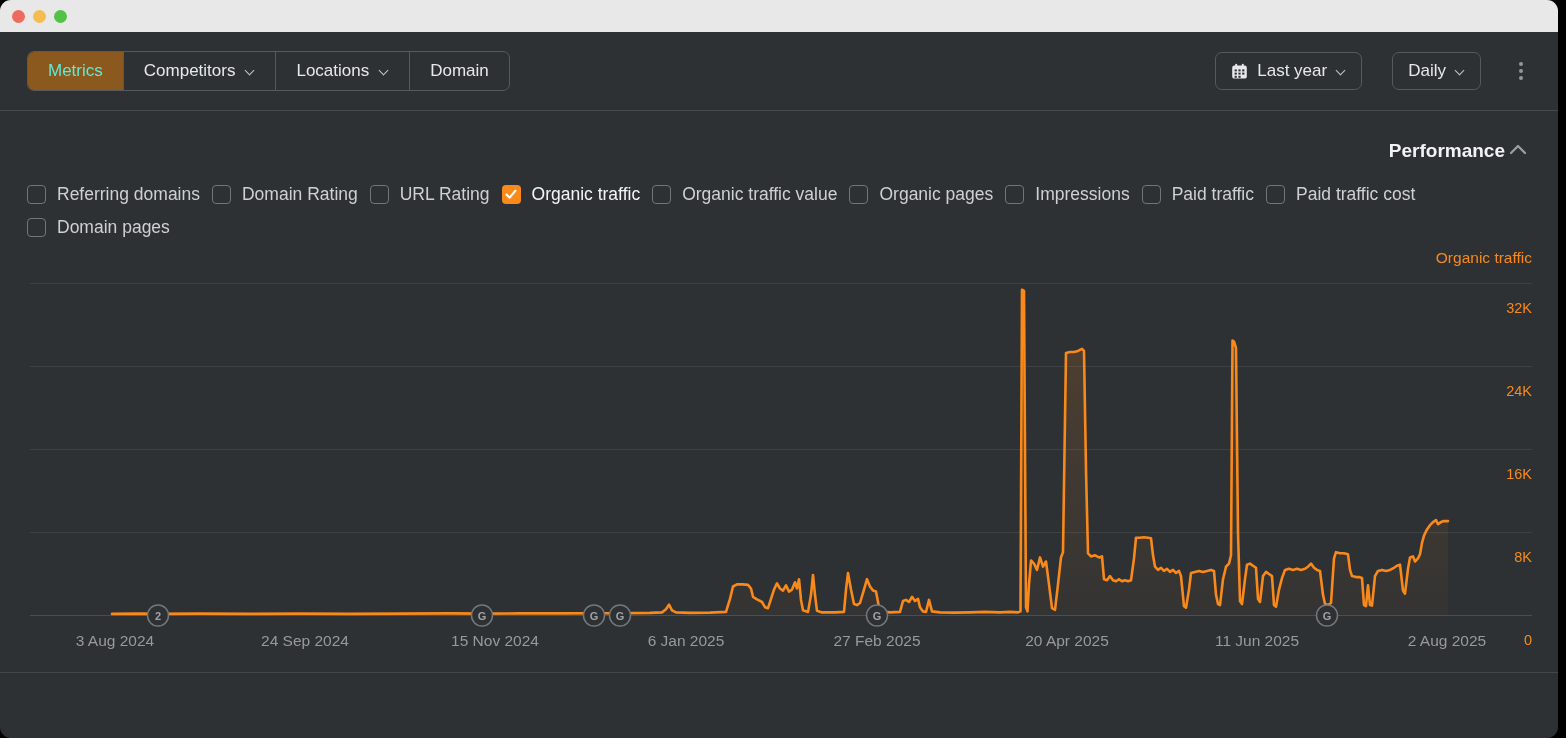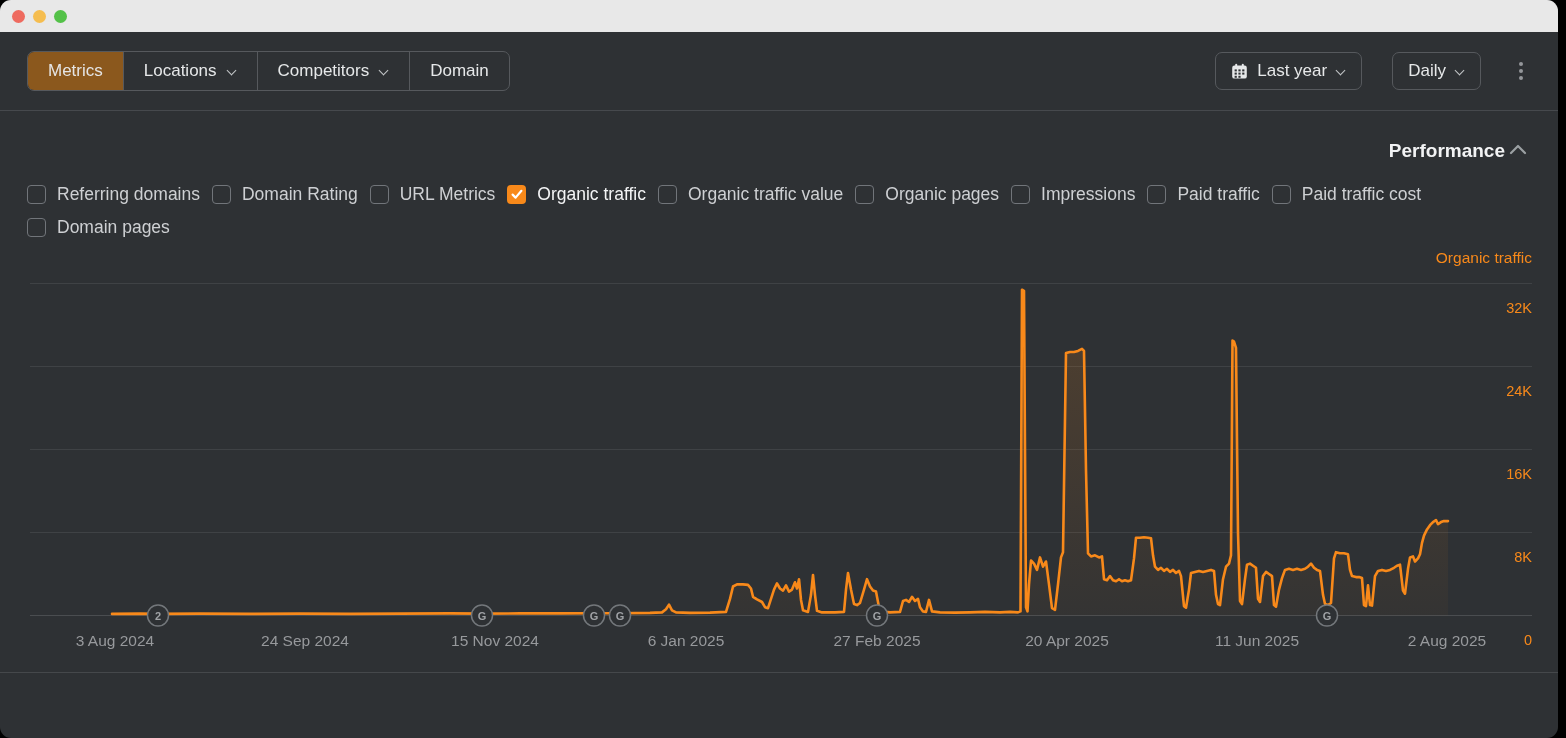--- a/index.html
+++ b/index.html
@@ -13,21 +13,21 @@
   .dot.red   { background:#ee6a5f; }
   .dot.yellow{ background:#f5bd4f; }
   .dot.green { background:#53c148; }
   
   .toolbar { height:78px; display:flex; align-items:center; justify-content:space-between; padding:0 27px; }
   .seg { display:flex; border:1px solid #56595d; border-radius:7px; overflow:hidden; }
   .seg .seg-btn { display:flex; align-items:center; gap:10px; height:38px; padding:0 20px;
                   background:transparent; border:none; border-left:1px solid #56595d;
                   color:#e6e8e9; font-size:17px; font-family:inherit; cursor:pointer; }
   .seg .seg-btn:first-child { border-left:none; }
-  .seg .seg-btn.active { background:#8b581d; color:#e5e5e5; }
+  .seg .seg-btn.active { background:#8b581d; color:#5eead4; }
   .tb-right { display:flex; align-items:center; gap:30px; }
   .btn { display:flex; align-items:center; gap:9px; height:38px; padding:0 15px;
          background:transparent; border:1px solid #56595d; border-radius:7px;
          color:#e6e8e9; font-size:17px; font-family:inherit; cursor:pointer; }
   .kebab { display:flex; flex-direction:column; gap:3px; background:none; border:none; padding:6px 8px; cursor:pointer; }
   .kebab i { width:4px; height:4px; border-radius:50%; background:#94979a; }
   .chev { width:10px; height:10px; display:inline-block; position:relative; top:-2px; }
   .chev::before { content:""; position:absolute; left:1px; top:3px; width:6px; height:6px;
                   border-right:1.8px solid #c3c6c8; border-bottom:1.8px solid #c3c6c8; transform:rotate(45deg); }
   .divider { height:1px; background:#46494d; }
@@ -59,25 +59,25 @@
       <span class="dot green"></span>
     </div>
   </div>
 
   <div class="toolbar">
     <div class="seg" id="seg-tabs">
         <button class="seg-btn active">
           <span>Metrics</span>
         </button>
         <button class="seg-btn">
+          <span>Competitors</span>
+          <span class="chev"></span>
+        </button>
+        <button class="seg-btn">
           <span>Locations</span>
-          <span class="chev"></span>
-        </button>
-        <button class="seg-btn">
-          <span>Competitors</span>
           <span class="chev"></span>
         </button>
         <button class="seg-btn">
           <span>Domain</span>
         </button>
       </div>
     <div class="tb-right">
       <button class="btn">
         <span style="display:flex;">
           <svg width="17" height="17" viewBox="0 0 17 17">
@@ -126,21 +126,21 @@
       <div class="metric">
         <span class="cbox"></span>
         <span class="lbl">Referring domains</span>
       </div>
       <div class="metric">
         <span class="cbox"></span>
         <span class="lbl">Domain Rating</span>
       </div>
       <div class="metric">
         <span class="cbox"></span>
-        <span class="lbl">URL Metrics</span>
+        <span class="lbl">URL Rating</span>
       </div>
       <div class="metric checked">
         <span class="cbox checked">
           <svg width="12" height="11" viewBox="0 0 12 11">
             <polyline points="1.6,5.6 4.6,8.6 10.4,1.8" fill="none" stroke="#fff" stroke-width="2.2" stroke-linecap="round" stroke-linejoin="round"></polyline>
           </svg>
         </span>
         <span class="lbl">Organic traffic</span>
       </div>
       <div class="metric">

